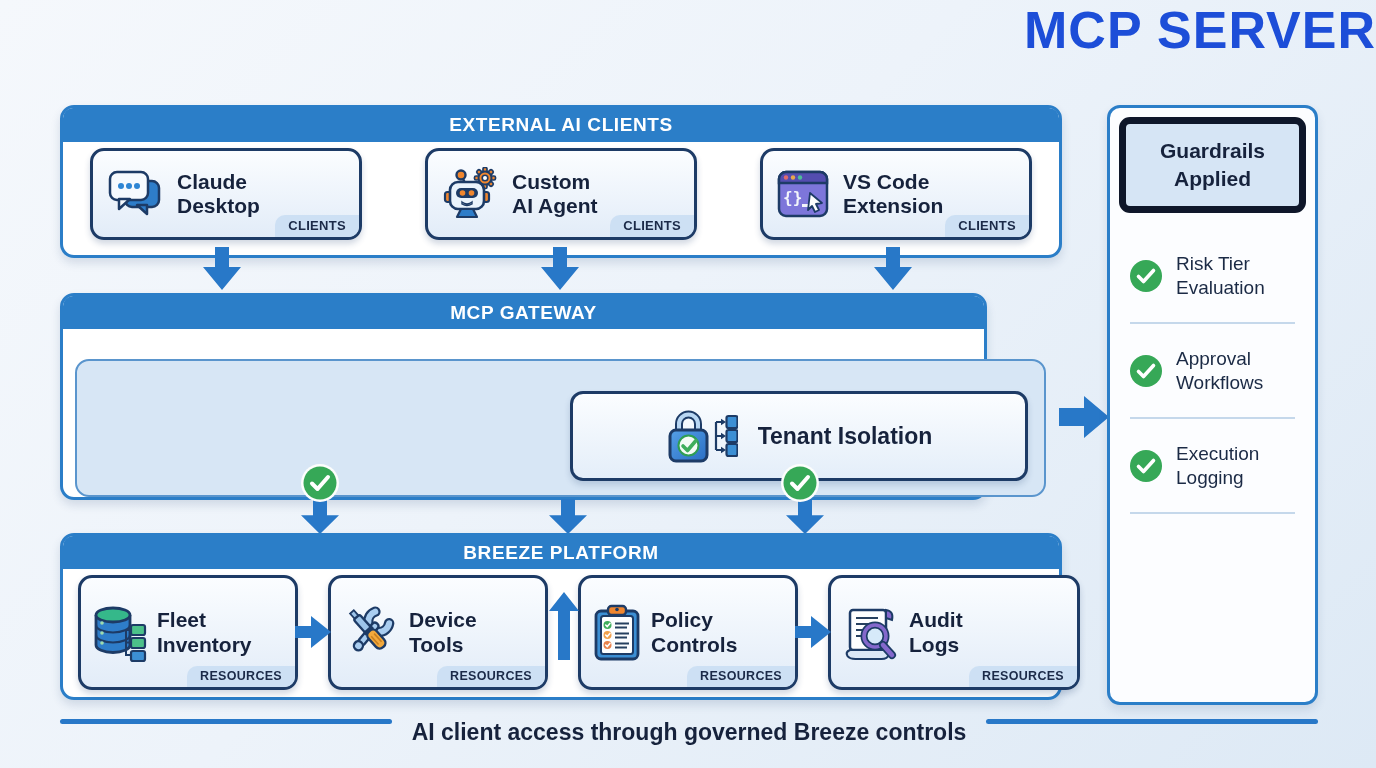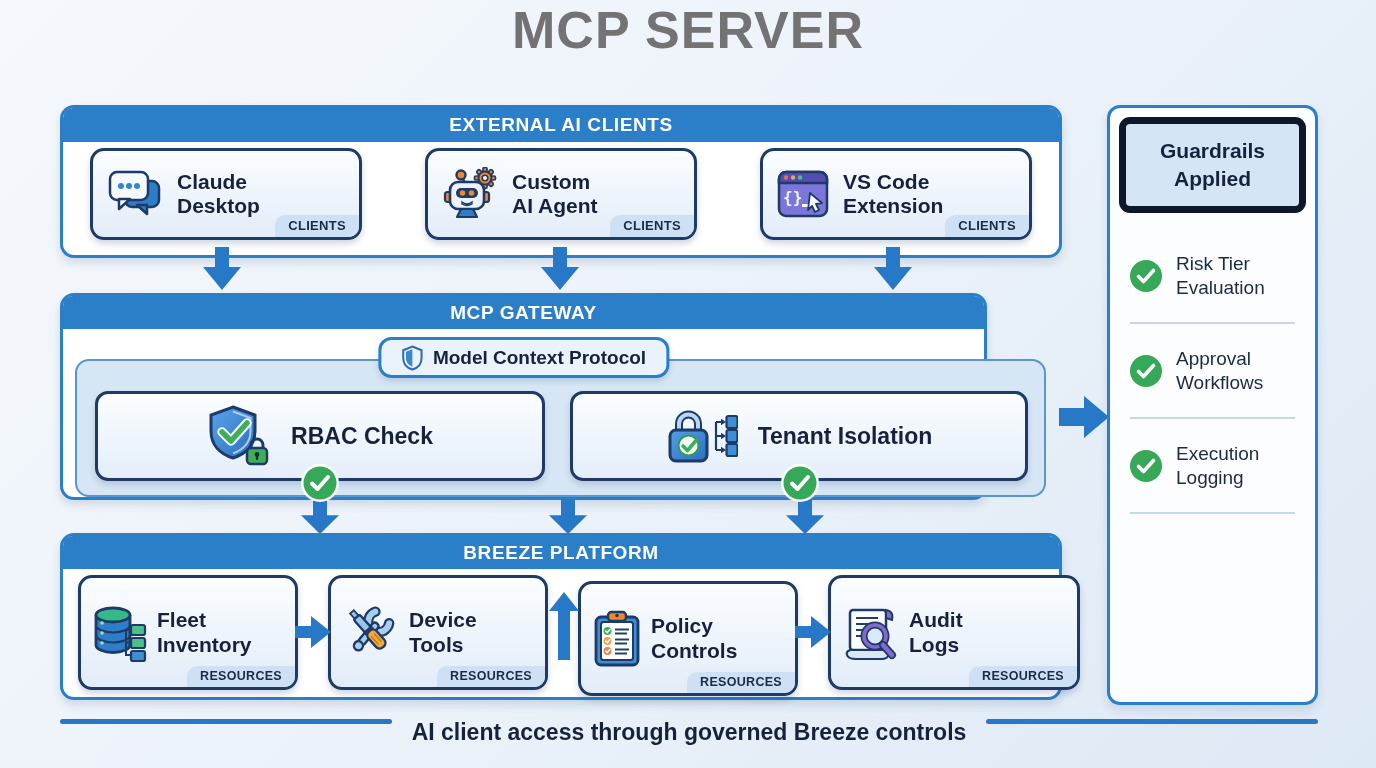--- a/index.html
+++ b/index.html
@@ -4,22 +4,22 @@
 <style>
   * { margin:0; padding:0; box-sizing:border-box; }
   html,body { width:1376px; height:768px; overflow:hidden; }
   body {
     font-family:"Liberation Sans", sans-serif;
     background:linear-gradient(135deg,#f5f8fc 0%,#edf3fa 45%,#dde9f5 100%);
     position:relative; color:#16223c;
   }
   .abs { position:absolute; }
   .page-title {
-    left:0; top:22; width:1376px; text-align:center;
-    font-size:52px; font-weight:800; letter-spacing:1px; color:#737373;
+    left:0; top:22; width:1376px; text-align:right;
+    font-size:52px; font-weight:800; letter-spacing:1px; color:#1d4ed8;
   }
   .section {
     background:#ffffff; border:3px solid #2b7ec8; border-radius:14px;
     box-shadow:0 5px 10px rgba(30,60,110,.15); overflow:visible;
   }
   .sec-head {
     position:absolute; left:0; top:0; right:0; height:34px;
     background:#2b7ec8; border-radius:10px 10px 0 0;
     display:flex; align-items:center; justify-content:center;
     color:#fff; font-weight:800; font-size:19px; letter-spacing:.6px;
@@ -185,49 +185,23 @@
 </div>
 <div class="arrow" style="left:874px;top:247px;">
   <svg width="38" height="43" viewBox="0 0 38 43">
       <path d="M12 0 h14 v20 h12 L19 43 L0 20 h12 Z" fill="#2878c8"></path>
     </svg>
 </div>
 
 <div class="abs section" style="left:60px;top:293px;width:927px;height:207px;">
   <div class="sec-head" style="height:33px;">MCP GATEWAY</div>
 
-  <div class="badge">
-    <span>
-      <svg width="22" height="26" viewBox="0 0 24 28">
-        <path d="M12 1.5 L22 5.5 V14 C22 21 17.5 25 12 26.5 C6.5 25 2 21 2 14 V5.5 Z" fill="#eaf2fb" stroke="#2b6cb0" stroke-width="2.2"></path>
-        <path d="M12 4.5 V23.5 C8 22 5 18.5 5 14 V7.3 Z" fill="#3c86cc"></path>
-      </svg>
-    </span>
-    <span class="badge-label">Model Context Protocol</span>
-  </div>
 
   <div class="inner-box"></div>
 
-  <div class="gbox" style="left:32px;top:95px;width:450px;height:90px;z-index:2;">
-    <span>
-      <svg width="64" height="62" viewBox="0 0 64 62">
-        <path d="M26 2 L48 10 V26 C48 40 39 49 26 53 C13 49 4 40 4 26 V10 Z" fill="url(#shgrad)" stroke="#1d3b66" stroke-width="3"></path>
-        <path d="M26 6.5 L43.5 13 V26 C43.5 37 36.5 44.5 26 48.5" fill="none" stroke="#a8cdf0" stroke-width="2"></path>
-        <path d="M15 27 l9 9 l16 -18" stroke="#f2faf4" stroke-width="9.5" fill="none" stroke-linecap="round" stroke-linejoin="round"></path>
-        <path d="M15 27 l9 9 l16 -18" stroke="#3fae5c" stroke-width="5.5" fill="none" stroke-linecap="round" stroke-linejoin="round"></path>
-        <g transform="translate(38,34)">
-          <path d="M6 9 V6 a6 6 0 0 1 12 0 v3" fill="none" stroke="#1d3b66" stroke-width="3"></path>
-          <rect x="2" y="9" width="20" height="16" rx="4" fill="#3fae5c" stroke="#1d3b66" stroke-width="2.5"></rect>
-          <circle cx="12" cy="15.5" r="2.4" fill="#0e3320"></circle>
-            <rect x="10.9" y="16" width="2.2" height="5" rx="1" fill="#0e3320"></rect>
-        </g>
-      </svg>
-    </span>
-    <span class="gbox-label">RBAC Check</span>
-  </div>
 
   <div class="gbox" style="left:507px;top:95px;width:458px;height:90px;z-index:2;">
     <span>
       <svg width="72" height="56" viewBox="0 0 72 56">
         <path d="M13 24 v-8 a9.5 9.5 0 0 1 19 0 v8" fill="none" stroke="#1d3b66" stroke-width="8" stroke-linecap="round"></path>
         <path d="M13 24 v-8 a9.5 9.5 0 0 1 19 0 v8" fill="none" stroke="#b9d7f3" stroke-width="4" stroke-linecap="round"></path>
         <rect x="4" y="22" width="37" height="31" rx="6" fill="url(#lkgrad)" stroke="#1d3b66" stroke-width="3"></rect>
         <circle cx="22.5" cy="37.5" r="10" fill="#f4fbf6" stroke="#2f9e53" stroke-width="2"></circle>
         <path d="M17 38 l4.5 4.5 l8.5 -10" stroke="#3fae5c" stroke-width="3.6" fill="none" stroke-linecap="round" stroke-linejoin="round"></path>
         <g>
@@ -327,21 +301,21 @@
         </g>
       </svg>
     </span>
     <div class="card-label">
       <div>Device</div>
       <div>Tools</div>
     </div>
     <div class="tag" style="font-size:12.5px;">RESOURCES</div>
   </div>
 
-  <div class="card" style="left:515px;top:39px;width:220px;height:115px;gap:10px;padding-left:12px;margin-top:6px;">
+  <div class="card" style="left:515px;top:39px;width:220px;height:115px;gap:10px;padding-left:12px;">
     <span>
       <svg width="48" height="58" viewBox="0 0 48 58">
         <rect x="3" y="7" width="42" height="48" rx="5" fill="#3c8fd4" stroke="#1d3b66" stroke-width="2.8"></rect>
         <rect x="8" y="12" width="32" height="38" rx="2.5" fill="#fdfeff" stroke="#1d3b66" stroke-width="2"></rect>
         <rect x="15" y="2" width="18" height="9" rx="3.5" fill="#f0862e" stroke="#1d3b66" stroke-width="2.4"></rect>
         <circle cx="24" cy="5.5" r="1.8" fill="#1d3b66"></circle>
         <circle cx="14.5" cy="21" r="4" fill="#3fae5c"></circle>
           <path d="M12.7 21 l1.5 1.6 l2.7 -3.2" stroke="#fff" stroke-width="1.6" fill="none" stroke-linecap="round"></path>
         <path d="M22 19.5 h14 M22 23.5 h12" stroke="#27405f" stroke-width="1.8"></path>
         <circle cx="14.5" cy="31" r="4" fill="#f0a04c"></circle>

